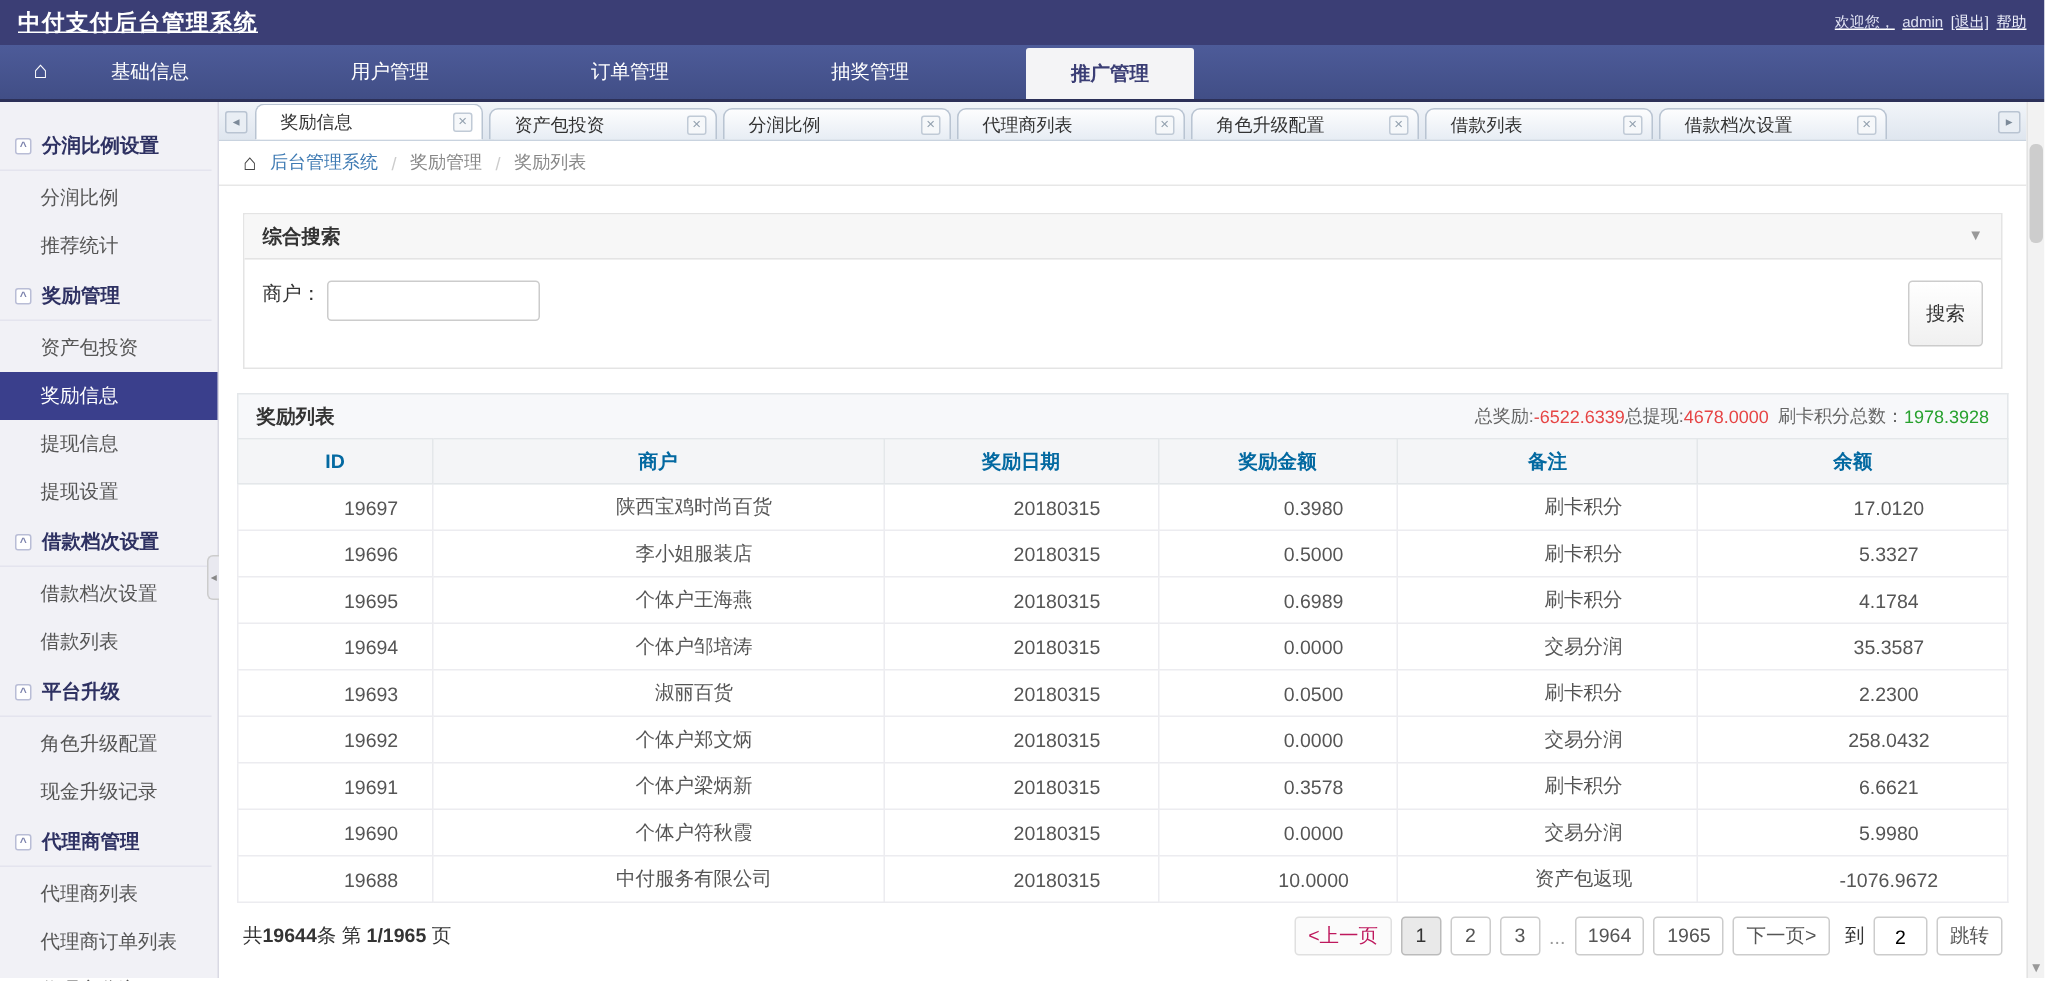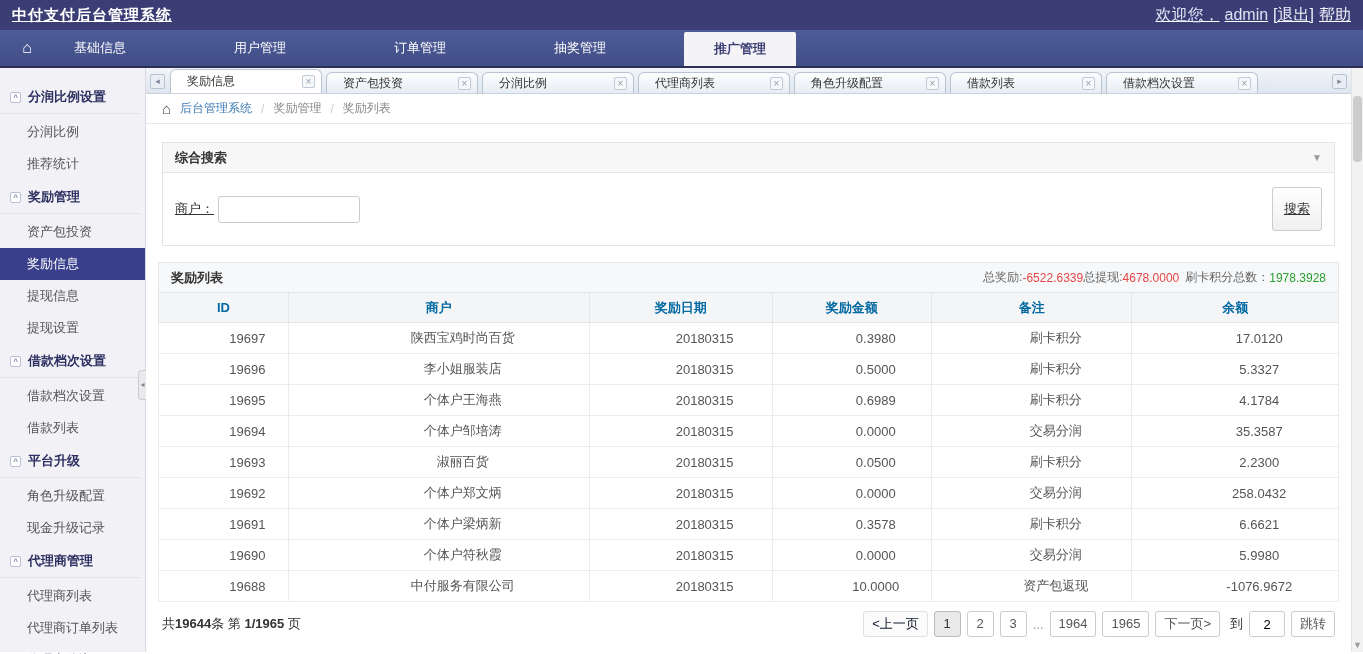--- a/index.html
+++ b/index.html
@@ -2,21 +2,21 @@
 <html><head>
 <meta charset="utf-8">
 <style>
   * { box-sizing: border-box; margin: 0; padding: 0; }
   html,body { width:1363px; height:654px; overflow:hidden;
     font-family:"Liberation Sans", sans-serif; background:#fff; }
 
   
   .topbar { height:30px; background:#3b3e75; color:#fff; display:flex; align-items:center; padding:0 12px;text-decoration:underline; }
   .app-title { font-size:15px; font-weight:bold; letter-spacing:1px; }
-  .topbar-right { margin-left:auto; font-size:16px; color:#dfe1f2; display:flex; align-items:center; gap:5px; }
+  .topbar-right { margin-left:auto; font-size:10px; color:#dfe1f2; display:flex; align-items:center; gap:5px; }
   .topbar-right .link { color:#eef0fb; cursor:pointer; }
 
   
   .navbar { height:38px; background:linear-gradient(#4d5b99,#414e86); border-bottom:2px solid #2c3058;
     display:flex; align-items:stretch; color:#fff; font-size:13px; padding-left:10px; }
   .nav-home { width:34px; display:flex; align-items:center; justify-content:center; font-size:16px; cursor:pointer; }
   .nav-item { display:flex; align-items:center; padding:0 30px; margin-right:48px; cursor:pointer; white-space:nowrap; }
   .nav-item.active { background:#f4f4f6; color:#3b3e75; font-weight:bold; margin-top:2px; border-radius:2px 2px 0 0; }
 
   
@@ -58,21 +58,21 @@
   .crumb-link { color:#3e7ab3; cursor:pointer; }
   .crumb-sep { color:#ccc; }
 
   
   .content { flex:1; padding:18px 12px 0; overflow:hidden; }
 
   .search-panel { border:1px solid #e4e4e4; margin:0 4px 16px; }
   .sp-hd { height:30px; background:#f7f7f7; border-bottom:1px solid #e4e4e4; display:flex; align-items:center;
     padding:0 12px; font-size:13px; font-weight:bold; color:#333; }
   .sp-caret { margin-left:auto; color:#999; font-size:10px; cursor:pointer; }
-  .sp-bd { padding:14px 12px; display:flex; align-items:center; font-size:13px; color:#333;text-decoration:underline; }
+  .sp-bd { padding:14px 12px; display:flex; font-size:13px; color:#333; }
   .merchant-input { width:142px; height:27px; border:1px solid #ccc; border-radius:3px; margin-left:4px;
     padding:0 6px; font-size:13px; }
   .search-btn { margin-left:auto; height:44px; padding:0 11px; border:1px solid #ccc; border-radius:3px;
     background:linear-gradient(#fff,#f0f0f0); font-size:13px; color:#333; cursor:pointer; }
 
   .list-hd { height:30px; background:#f7f8fa; border:1px solid #e4e7ea; border-bottom:none; display:flex;
     align-items:center; padding:0 12px; font-size:13px; }
   .list-title { font-weight:bold; color:#333; }
   .stats { margin-left:auto; font-size:12px; color:#666; display:flex; align-items:center; }
   .stat-neg { color:#e64545; }
@@ -81,21 +81,21 @@
 
   table.rewards { width:100%; border-collapse:collapse; font-size:13px; color:#555; background:#fff; table-layout:fixed; }
   .rewards th { background:#f4f5f7; border:1px solid #e4e7ea; height:30px; font-weight:bold; color:#0369a1; text-align:center; }
   .rewards td { border:1px solid #ececf0; height:31px; text-align:center; overflow:hidden; white-space:nowrap;padding-left:48px; }
 
   .footerrow { display:flex; align-items:center; padding:9px 4px; font-size:13px; color:#333; }
   .sum-b { font-weight:bold;margin-top:30px; }
   .pager { margin-left:auto; display:flex; align-items:center; gap:6px; font-size:13px; }
   .pg-btn { min-width:27px; height:26px; line-height:24px; padding:0 8px; border:1px solid #ccc;
     border-radius:3px; background:#fff; color:#555; text-align:center; cursor:pointer; }
-  .pg-btn.disabled { color:#0f172a; border-color:#e0e0e0; background:#fbfbfb; cursor:default; }
+  .pg-btn.disabled { color:#be185d; border-color:#e0e0e0; background:#fbfbfb; cursor:default; }
   .pg-btn.current { background:#e9e9e9; border-color:#bbb; color:#333; }
   .pg-ellipsis { color:#999; }
   .goto-label { margin-left:4px; }
   .goto-input { width:36px; height:26px; border:1px solid #ccc; border-radius:3px; text-align:center; font-size:13px; }
 
   
   .vscroll { width:12px; background:#f2f2f2; border-left:1px solid #e3e3e3; position:relative; flex:none; }
   .vthumb { position:absolute; top:28px; left:1px; width:9px; height:66px; background:#cdcdcd; border-radius:4px; cursor:pointer; }
   .vdown { position:absolute; bottom:2px; left:0; width:11px; text-align:center; color:#999; font-size:9px; cursor:pointer; }
 </style>

